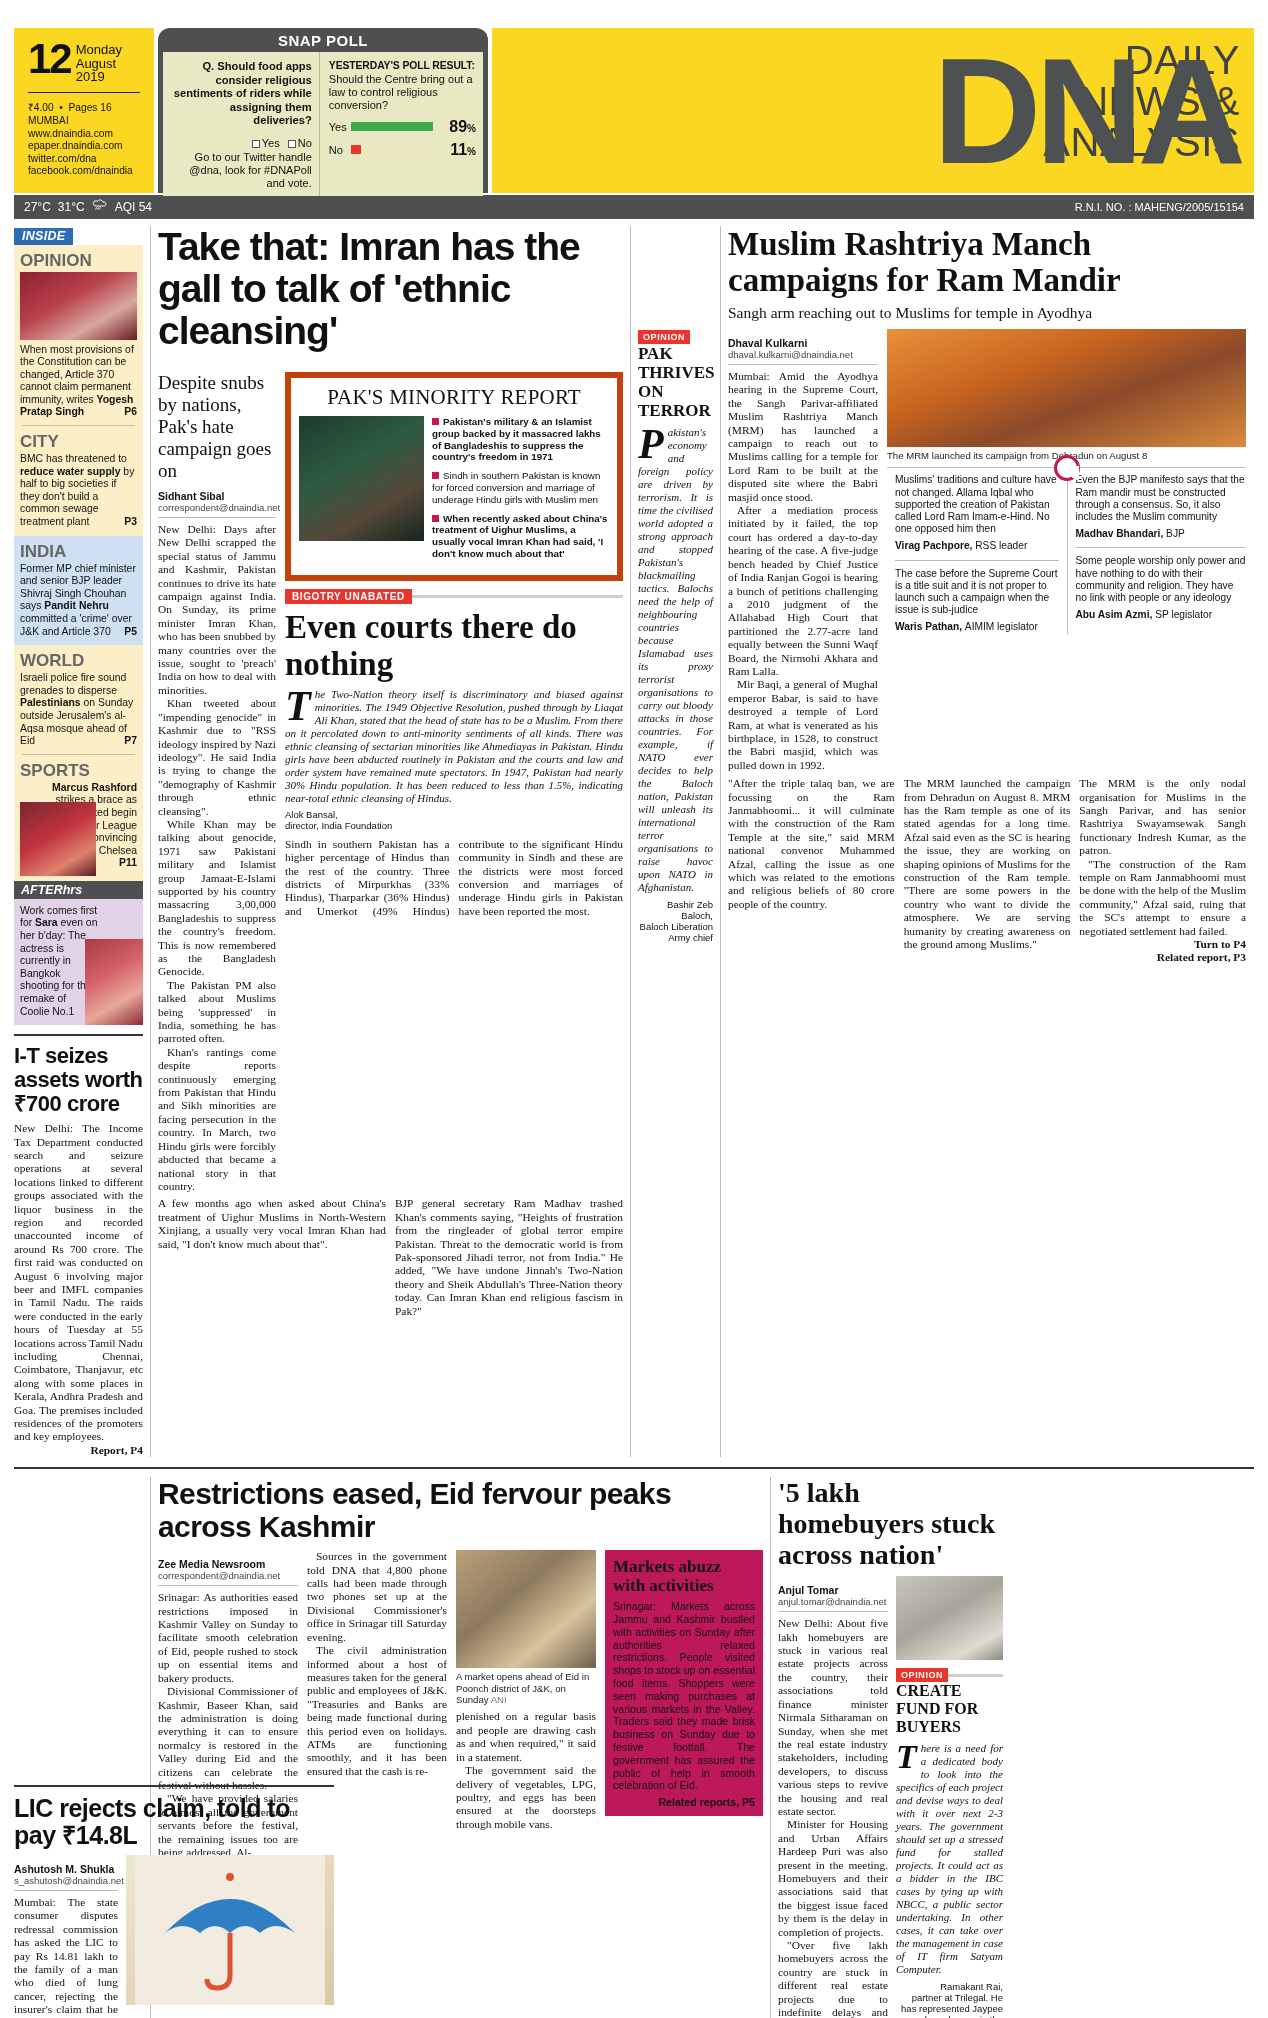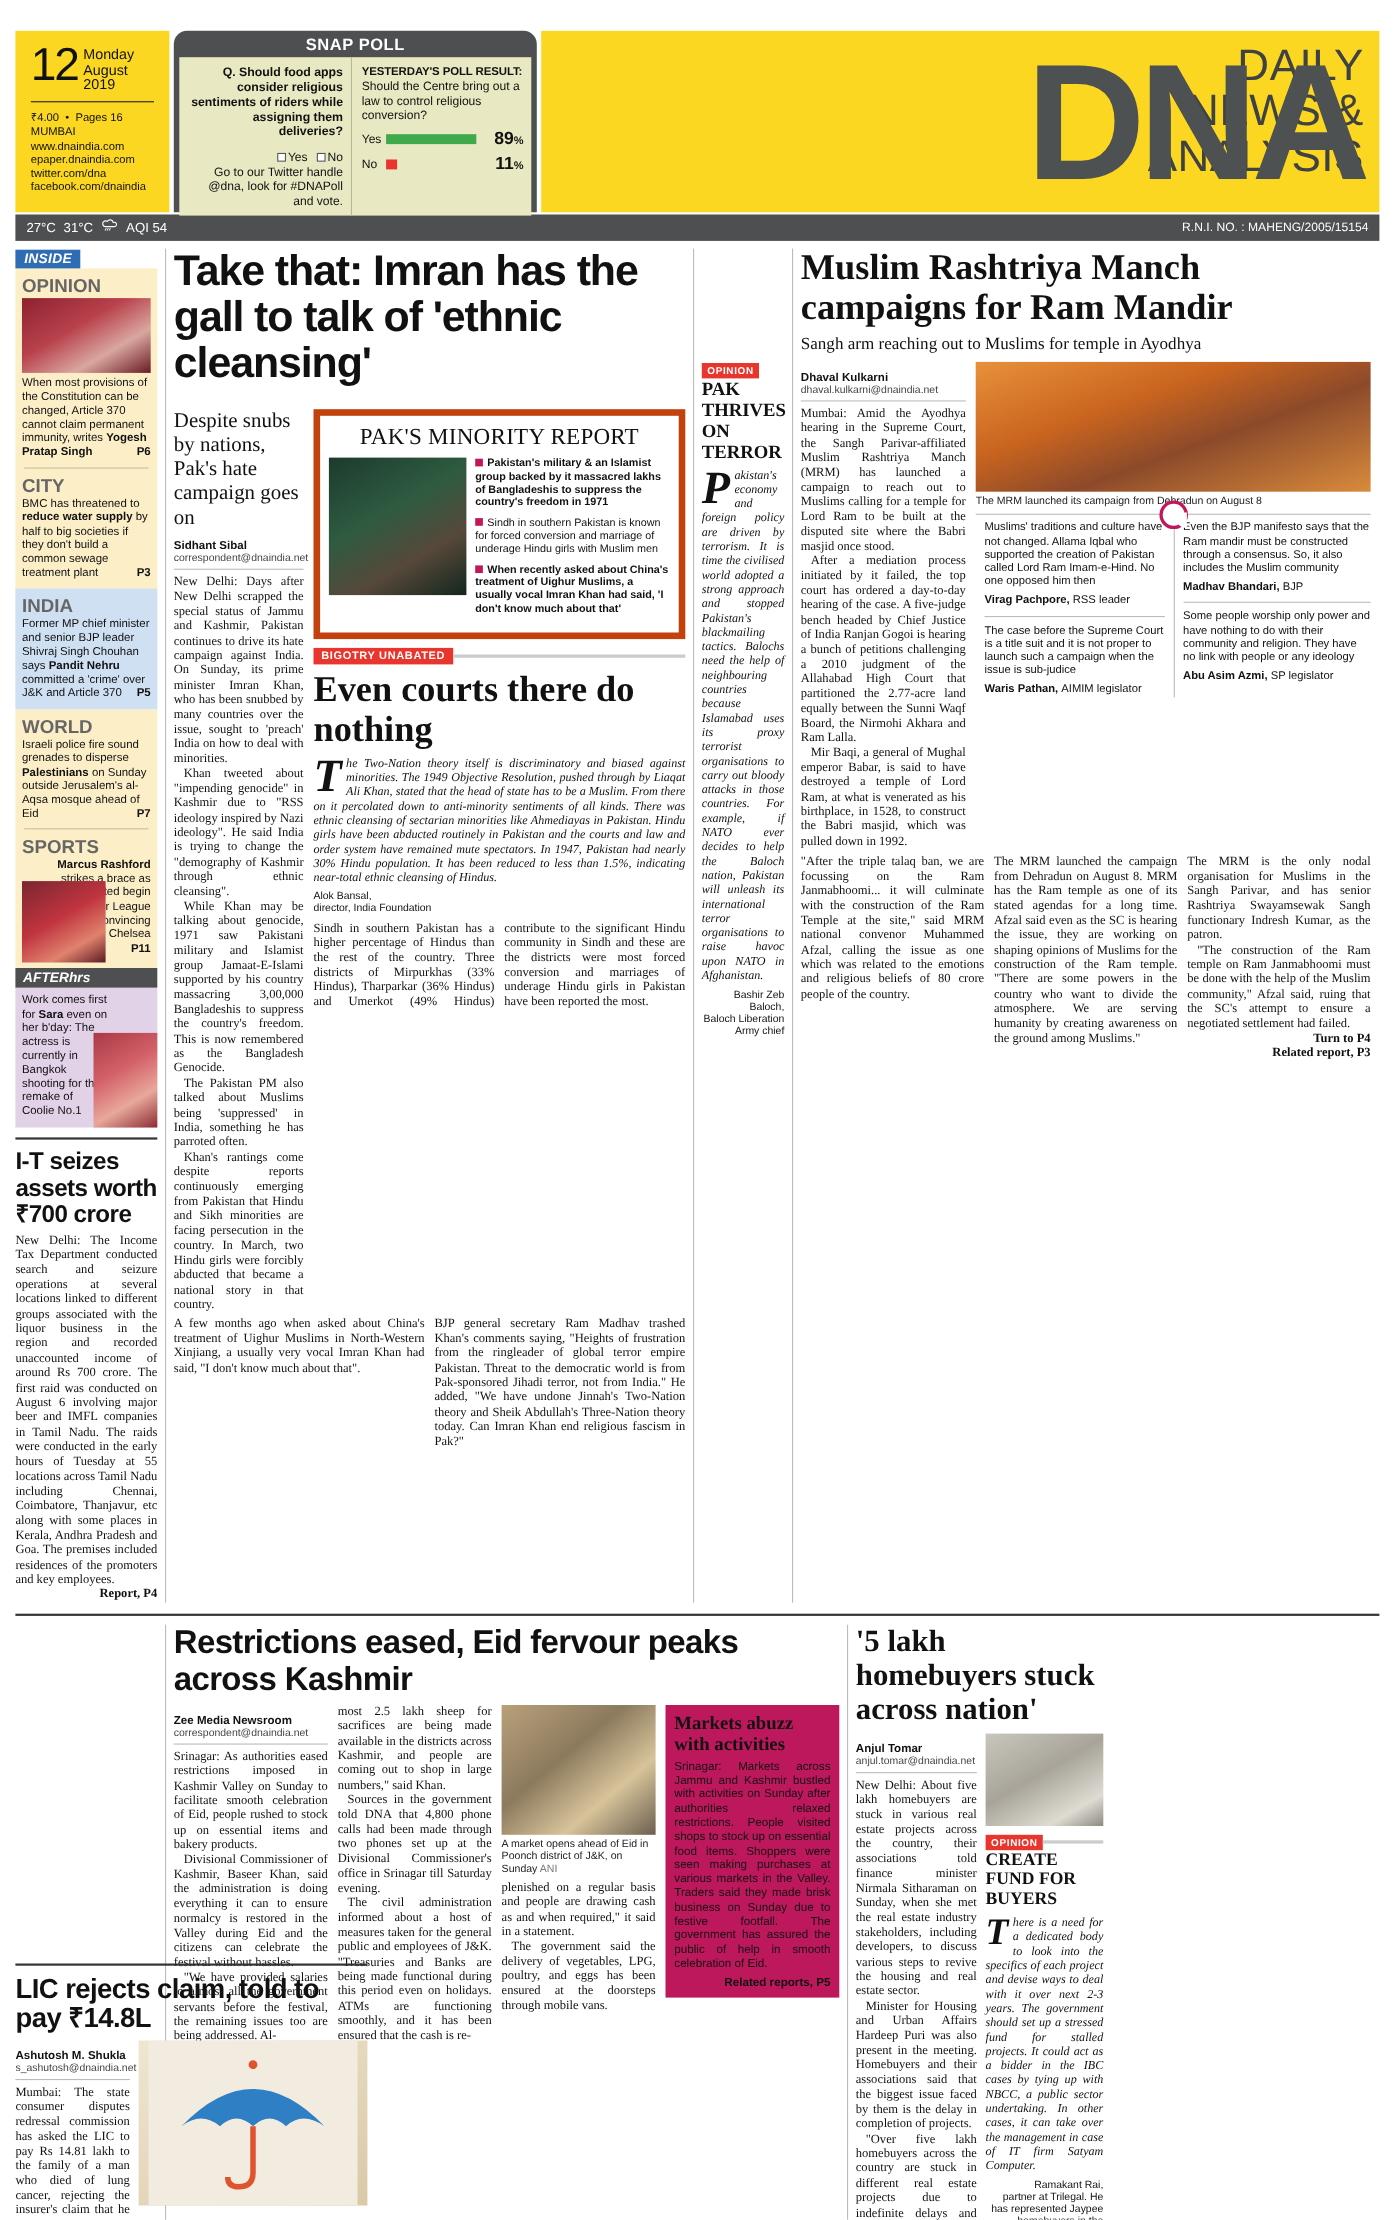--- a/index.html
+++ b/index.html
@@ -10,21 +10,21 @@
   }
   .page { width:1268px; height:2018px; position:relative; padding:0 14px; }
 
   
   .masthead { height:165px; display:flex; align-items:stretch; margin-top:28px; position:relative;}
   .mh-yellow-left {
     background:#FCD722; width:140px; padding:14px 10px 8px 14px;
     display:flex; flex-direction:column;
   }
   .dateline { display:flex; align-items:flex-start; gap:5px; }
-  .dateline .daynum { font-size:42px; font-weight:400; line-height:34px; letter-spacing:-2px;}
+  .dateline .daynum { font-size:42px; font-weight:700; line-height:34px; letter-spacing:-2px;}
   .dateline .dtxt { font-size:13px; line-height:13.5px; font-weight:400; padding-top:1px;}
   .mh-rule { border-bottom:1.6px solid #222; margin:8px 4px 9px 0; }
   .mh-info { font-size:10.2px; line-height:12.6px; }
   .mh-info .price-row { margin-bottom:1px; }
 
   .snap {
     width:330px; background:#4d4f51; border-radius:12px 12px 0 0;
     display:flex; flex-direction:column; margin-left:4px;
   }
   .snap-title { color:#fff; text-align:center; font-weight:700; font-size:15px; letter-spacing:.5px; padding:4px 0 3px;}
@@ -427,21 +427,20 @@
       <div style="display:flex;gap:9px;margin-top:7px;">
         <div style="width:140px;flex:none;">
           <div class="byline">Zee Media Newsroom</div>
           <div class="byline-mail">correspondent@dnaindia.net</div>
           <div class="byline-rule"></div>
           <div class="body-serif">Srinagar: As authorities eased restrictions imposed in Kashmir Valley on Sunday to facilitate smooth celebration of Eid, people rushed to stock up on essential items and bakery products.</div>
           <div class="body-serif" style="text-indent:9px;">Divisional Commissioner of Kashmir, Baseer Khan, said the administration is doing everything it can to ensure normalcy is restored in the Valley during Eid and the citizens can celebrate the festival without hassles.</div>
           <div class="body-serif" style="text-indent:9px;">"We have provided salaries to almost all the government servants before the festival, the remaining issues too are being addressed. Al-</div>
         </div>
         <div style="width:140px;flex:none;">
-          <div class="body-serif">most 2.5 lakh sheep for sacrifices are being made available in the districts across Kashmir, and people are coming out to shop in large numbers," said Khan.</div>
           <div class="body-serif" style="text-indent:9px;">Sources in the government told DNA that 4,800 phone calls had been made through two phones set up at the Divisional Commissioner's office in Srinagar till Saturday evening.</div>
           <div class="body-serif" style="text-indent:9px;">The civil administration informed about a host of measures taken for the general public and employees of J&amp;K. "Treasuries and Banks are being made functional during this period even on holidays. ATMs are functioning smoothly, and it has been ensured that the cash is re-</div>
         </div>
         <div style="width:140px;flex:none;">
           <div class="photo ph-market" style="height:118px;"></div>
           <div class="cap">
             <span>A market opens ahead of Eid in Poonch district of J&amp;K, on Sunday</span> <span class="ani">ANI</span>
           </div>
           <div class="body-serif" style="margin-top:5px;">plenished on a regular basis and people are drawing cash as and when required," it said in a statement.</div>
           <div class="body-serif" style="text-indent:9px;">The government said the delivery of vegetables, LPG, poultry, and eggs has been ensured at the doorsteps through mobile vans.</div>

